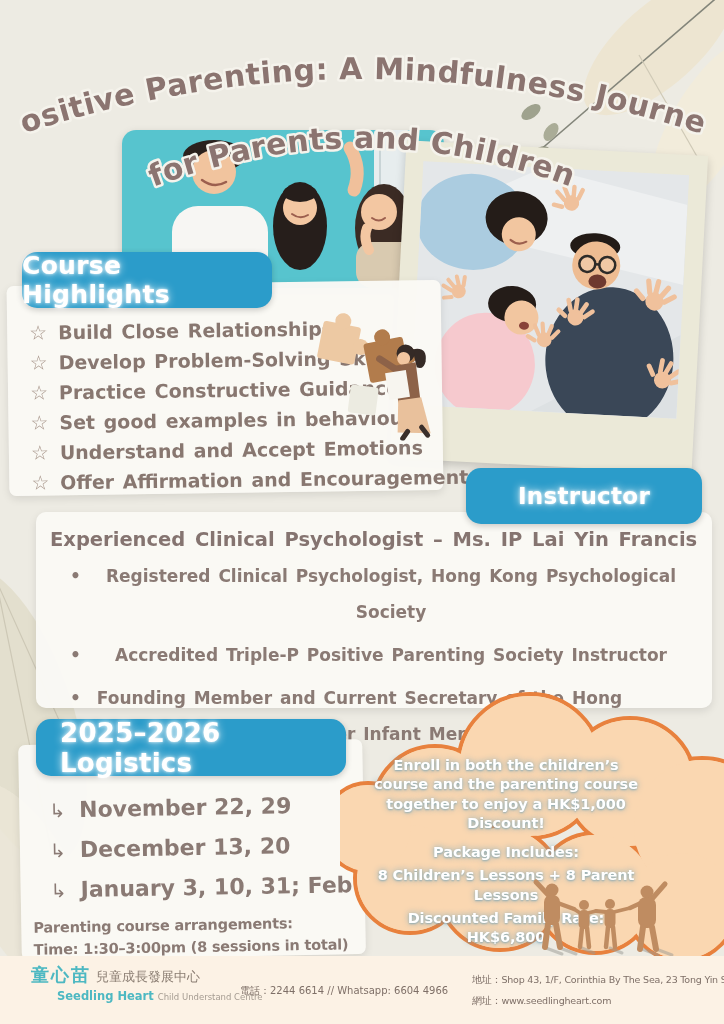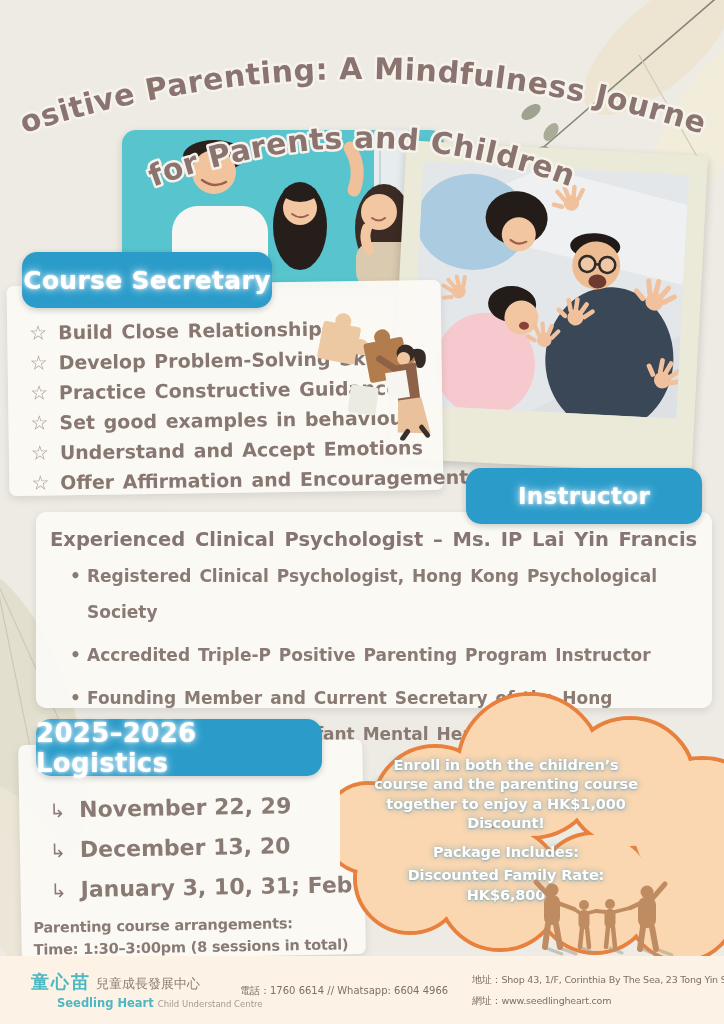--- a/index.html
+++ b/index.html
@@ -28,26 +28,26 @@
   #polaroid-inner{position:absolute;left:18px;top:20px;width:266px;height:244px;overflow:hidden;background:#e4e7e9;}
   
   .badge{
     position:absolute;background:#2b9cca;color:#fff;font-weight:bold;
     border-radius:15px;display:flex;align-items:center;justify-content:center;
     text-shadow:0 0 8px rgba(255,255,255,.95),0 0 3px rgba(255,255,255,.8);
     box-shadow:0 2px 6px rgba(0,0,0,.2);z-index:6;letter-spacing:.3px;
   }
   #badge-highlights{left:22px;top:252px;width:250px;height:56px;font-size:25px;}
   #badge-instructor{left:466px;top:468px;width:236px;height:56px;font-size:23px;}
-  #badge-logistics{left:36px;top:719px;width:286px;height:57px;font-size:26px;}
+  #badge-logistics{left:36px;top:719px;width:286px;height:57px;font-size:26px;padding-left:24px;}
   
   .card{position:absolute;background:rgba(250,249,245,.97);border-radius:7px;
     box-shadow:0 3px 9px rgba(0,0,0,.10);}
   #card-highlights{left:8px;top:283px;width:434px;height:210px;transform:rotate(-.8deg);z-index:3;}
-  #card-instructor{left:36px;top:512px;width:676px;height:196px;border-radius:10px;z-index:3;}
+  #card-instructor{left:36px;top:512px;width:676px;height:196px;border-radius:10px;z-index:3;text-align:center;}
   #card-logistics{left:20px;top:742px;width:344px;height:215px;transform:rotate(-1deg);z-index:3;}
   
   .hl-list{position:absolute;left:22px;top:32px;margin:0;padding:0;list-style:none;}
   .hl-item{display:flex;align-items:baseline;gap:11px;font-size:19px;font-weight:bold;
     color:#887770;line-height:30px;word-spacing:2px;white-space:nowrap;}
   .star{color:#a8968b;font-size:20px;font-weight:normal;}
   #puzzle-illustration{position:absolute;left:295px;top:25px;width:135px;height:135px;}
   
   .inst-heading{position:absolute;left:14px;top:16px;font-size:19.5px;font-weight:bold;
     color:#857470;word-spacing:3px;white-space:nowrap;}
@@ -68,21 +68,21 @@
   #promo-text{left:368px;top:752px;width:276px;text-align:center;color:#fff;font-weight:bold;
     font-size:14.5px;line-height:1.33;z-index:5;letter-spacing:-.1px;
     text-shadow:0 0 6px rgba(125,170,190,.95),0 1px 2px rgba(110,155,175,.7);}
   #promo-text p{margin:4px;}
   #promo-text .gap{margin-top:10px;}
   
   #silhouette{left:522px;top:878px;width:200px;height:80px;z-index:5;}
   
   #footer{left:0;top:956px;width:724px;height:68px;background:#fcf2e5;z-index:6;
     display:flex;align-items:center;box-sizing:border-box;padding:0 14px 0 22px;}
-  .logo-block{display:flex;align-items:center;gap:9px;width:218px;flex:none;}
+  .logo-block{display:flex;gap:9px;width:218px;flex:none;}
   .org-lines{display:flex;flex-direction:column;gap:2px;}
   .org-row1{display:flex;align-items:baseline;gap:5px;white-space:nowrap;}
   .org-zh{color:#4db8c2;font-size:18px;font-weight:bold;letter-spacing:2px;}
   .org-zh-sub{color:#8a7d72;font-size:13px;}
   .org-row2{display:flex;align-items:baseline;gap:4px;white-space:nowrap;}
   .org-en{color:#4db8c2;font-size:11.5px;font-weight:bold;margin-left:26px;}
   .org-en-sub{color:#a59c92;font-size:8.5px;}
   .contact-block{width:232px;flex:none;font-size:10px;color:#7e6f67;line-height:21px;white-space:nowrap;}
   .address-block{flex:1;font-size:9.5px;color:#7e6f67;line-height:21px;white-space:nowrap;letter-spacing:-.2px;}
   .f-label{font-size:10px;}
@@ -237,28 +237,28 @@
       <circle cx="103" cy="48" r="9" fill="#352a26"></circle>
       <circle cx="101" cy="53" r="6.5" fill="#f2c6a0"></circle>
       <path d="M92,60 L113,57 L117,93 L95,97 Z" fill="#8d6248"></path>
       <line x1="95" y1="65" x2="77" y2="53" stroke="#8d6248" stroke-width="7" stroke-linecap="round"></line>
       <rect x="84" y="66" width="21" height="27" fill="#f7f5ef" transform="rotate(-8 94 79)"></rect>
       <path d="M95,95 L118,92 L127,128 L94,127 Z" fill="#e9c19c"></path>
       <line x1="104" y1="126" x2="99" y2="133" stroke="#3a2f2b" stroke-width="5" stroke-linecap="round"></line>
       <line x1="118" y1="122" x2="124" y2="130" stroke="#3a2f2b" stroke-width="5" stroke-linecap="round"></line>
     </svg>
   </div>
-  <div id="badge-highlights" class="badge">Course Secretary</div>
+  <div id="badge-highlights" class="badge">Course Highlights</div>
 
   <div id="badge-instructor" class="badge">Instructor</div>
   <div id="card-instructor" class="card">
     <div class="inst-heading">Experienced Clinical Psychologist – Ms. IP Lai Yin Francis</div>
     <ul class="inst-list">
       <li class="inst-item"><span class="dot">•</span><span>Registered Clinical Psychologist, Hong Kong Psychological Society</span></li>
-      <li class="inst-item"><span class="dot">•</span><span>Accredited Triple-P Positive Parenting Program Instructor</span></li>
+      <li class="inst-item"><span class="dot">•</span><span>Accredited Triple-P Positive Parenting Society Instructor</span></li>
       <li class="inst-item"><span class="dot">•</span><span>Founding Member and Current Secretary of the Hong Kong Association for Infant Mental Health</span></li>
     </ul>
   </div>
 
   <svg id="cloud-svg" class="abs" viewBox="0 0 384 268">
     <g stroke="#e8813d" stroke-width="4" fill="#fad7b1">
       <circle cx="95" cy="120" r="62"></circle>
         <circle cx="190" cy="78" r="72"></circle>
       <circle cx="290" cy="95" r="65"></circle>
         <circle cx="362" cy="140" r="70"></circle>
@@ -276,20 +276,21 @@
       <circle cx="70" cy="190" r="53"></circle>
         <circle cx="160" cy="200" r="60"></circle>
       <circle cx="255" cy="205" r="58"></circle>
         <circle cx="342" cy="218" r="53"></circle>
       <circle cx="28" cy="140" r="43"></circle>
     </g>
   </svg>
   <div id="promo-text" class="abs">
     <p>Enroll in both the children’s course and the parenting course together to enjoy a HK$1,000 Discount!</p>
     <p class="gap">Package Includes:</p>
+    <p>8 Children’s Lessons + 8 Parent Lessons</p>
     <p>Discounted Family Rate: HK$6,800</p>
   </div>
 
   <div id="card-logistics" class="card">
     <div class="date-list">
       <div class="date-row">
           <span class="date-arrow">↳</span>
           <span>November 22, 29</span>
         </div>
       <div class="date-row">
@@ -365,21 +366,21 @@
           <span class="org-zh-sub">兒童成長發展中心</span>
         </div>
         <div class="org-row2">
           <span class="org-en">Seedling Heart</span>
           <span class="org-en-sub">Child Understand Centre</span>
         </div>
       </div>
     </div>
     <div class="contact-block">
       <div>
-        <span class="f-label">電話：</span><span>1760 6614 // Whatsapp: 6604 4966</span>
+        <span class="f-label">電話：</span><span>2244 6614 // Whatsapp: 6604 4966</span>
       </div>
     </div>
     <div class="address-block">
       <div>
         <span class="f-label">地址：</span><span>Shop 43, 1/F, Corinthia By The Sea, 23 Tong Yin Street, TKO</span>
       </div>
       <div>
         <span class="f-label">網址：</span><span>www.seedlingheart.com</span>
       </div>
     </div>

